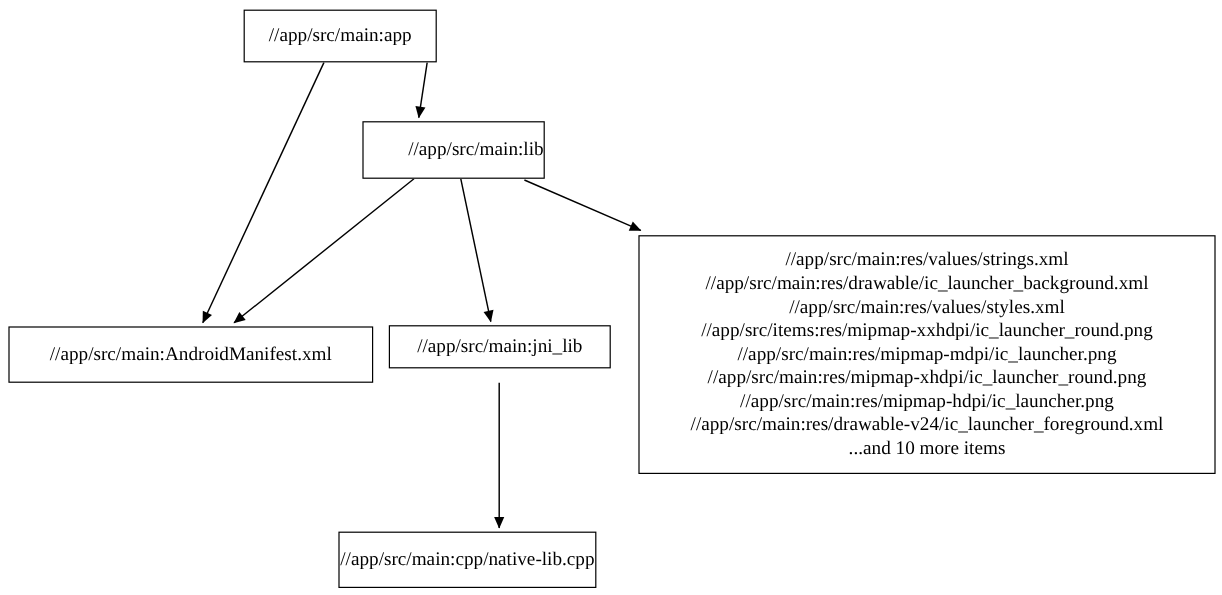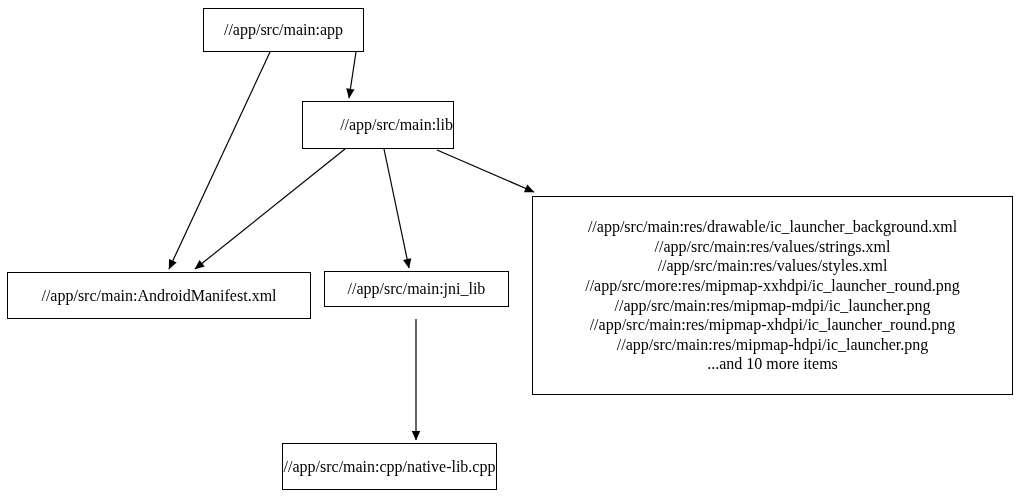--- a/index.html
+++ b/index.html
@@ -84,27 +84,28 @@
 
   <div class="node node-manifest">
     <span>//app/src/main:AndroidManifest.xml</span>
   </div>
 
   <div class="node node-jni-lib">
     <span>//app/src/main:jni_lib</span>
   </div>
 
   <div class="node node-resources">
+    <span class="res-line">//app/src/main:res/values/strings.xml</span>
     <span class="res-line">//app/src/main:res/drawable/ic_launcher_background.xml</span>
-    <span class="res-line">//app/src/main:res/values/strings.xml</span>
     <span class="res-line">//app/src/main:res/values/styles.xml</span>
-    <span class="res-line">//app/src/more:res/mipmap-xxhdpi/ic_launcher_round.png</span>
+    <span class="res-line">//app/src/items:res/mipmap-xxhdpi/ic_launcher_round.png</span>
     <span class="res-line">//app/src/main:res/mipmap-mdpi/ic_launcher.png</span>
     <span class="res-line">//app/src/main:res/mipmap-xhdpi/ic_launcher_round.png</span>
     <span class="res-line">//app/src/main:res/mipmap-hdpi/ic_launcher.png</span>
+    <span class="res-line">//app/src/main:res/drawable-v24/ic_launcher_foreground.xml</span>
     <span class="res-line">...and 10 more items</span>
   </div>
 
   <div class="node node-native-lib">
     <span>//app/src/main:cpp/native-lib.cpp</span>
   </div>
 
 </div>
 
 </body></html>

